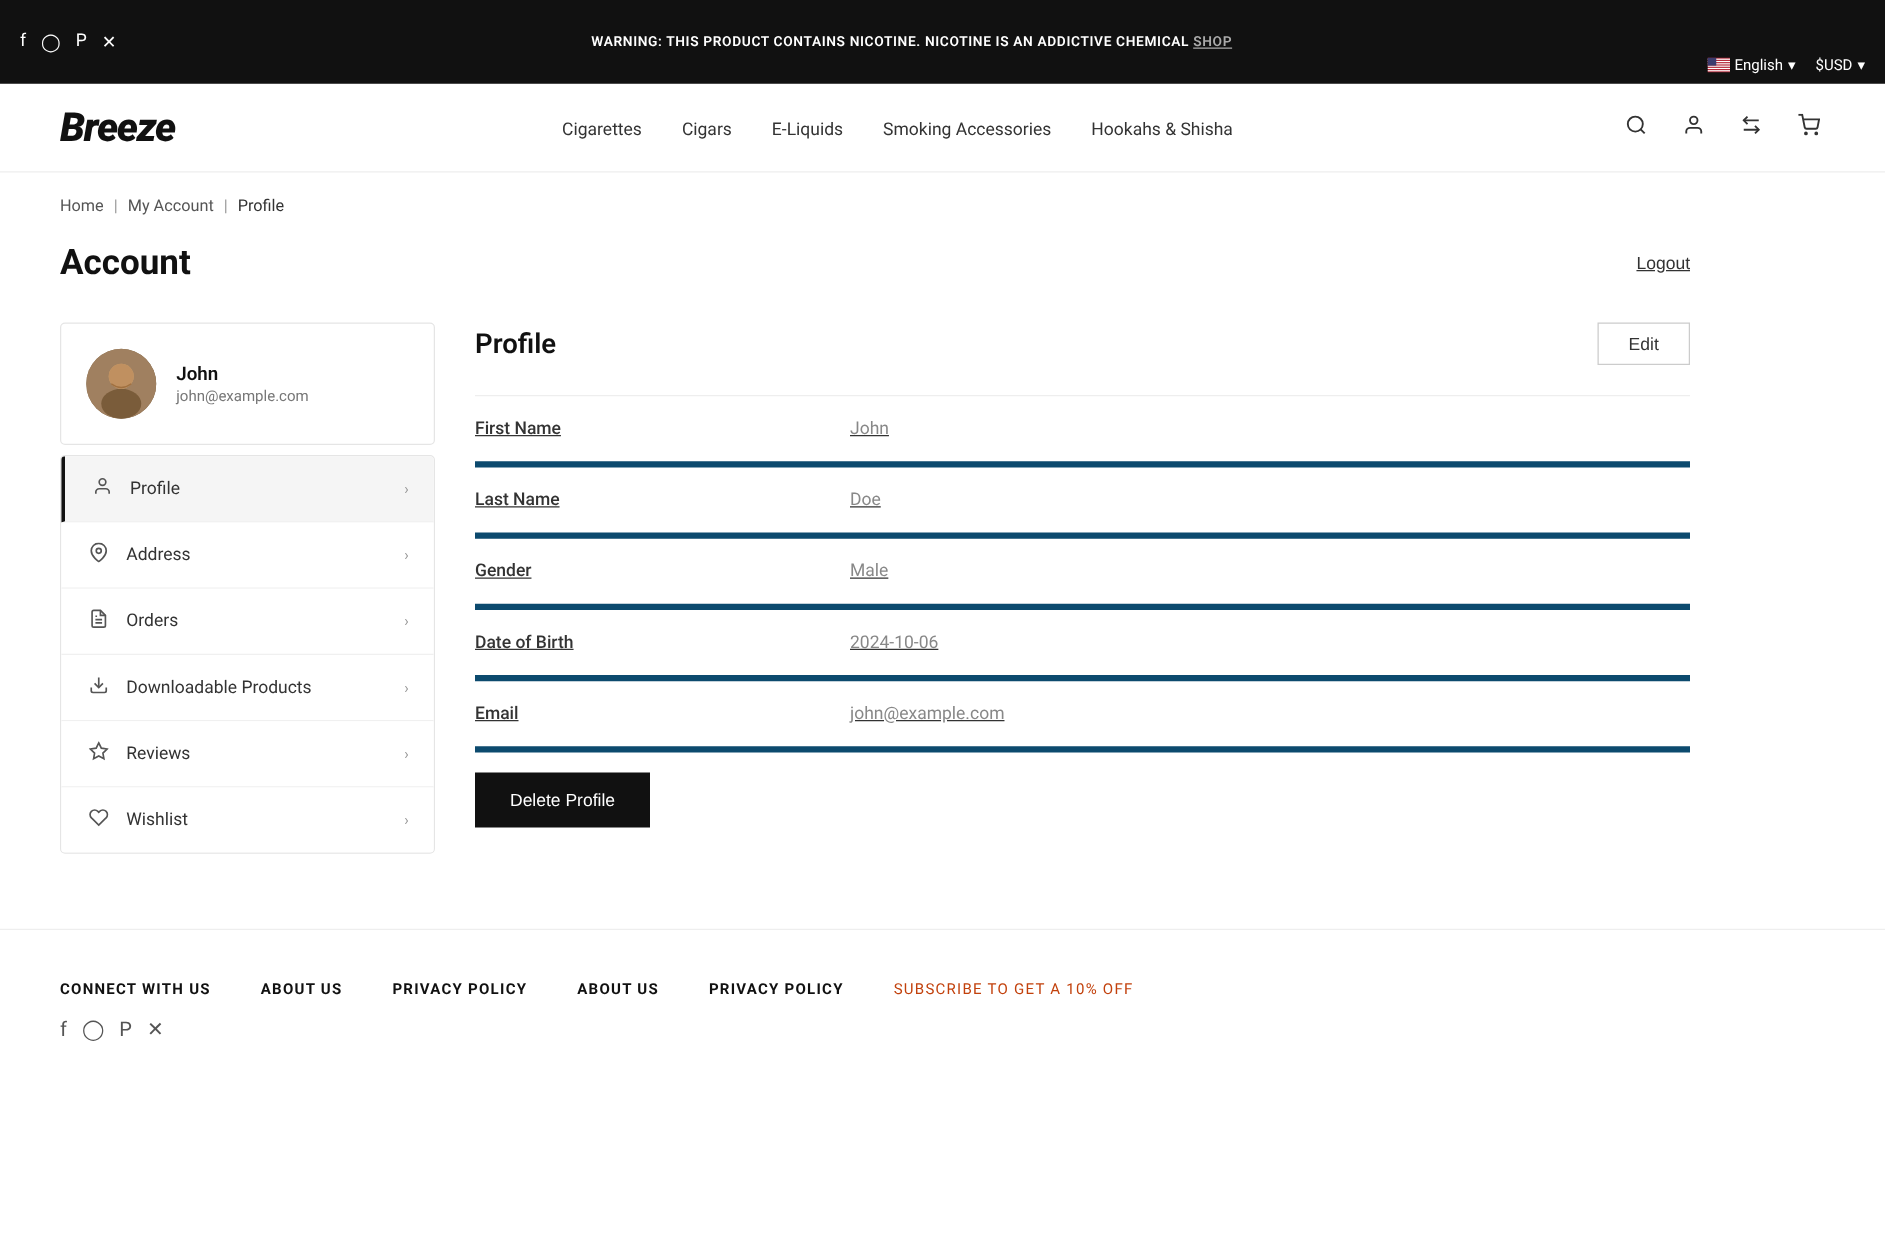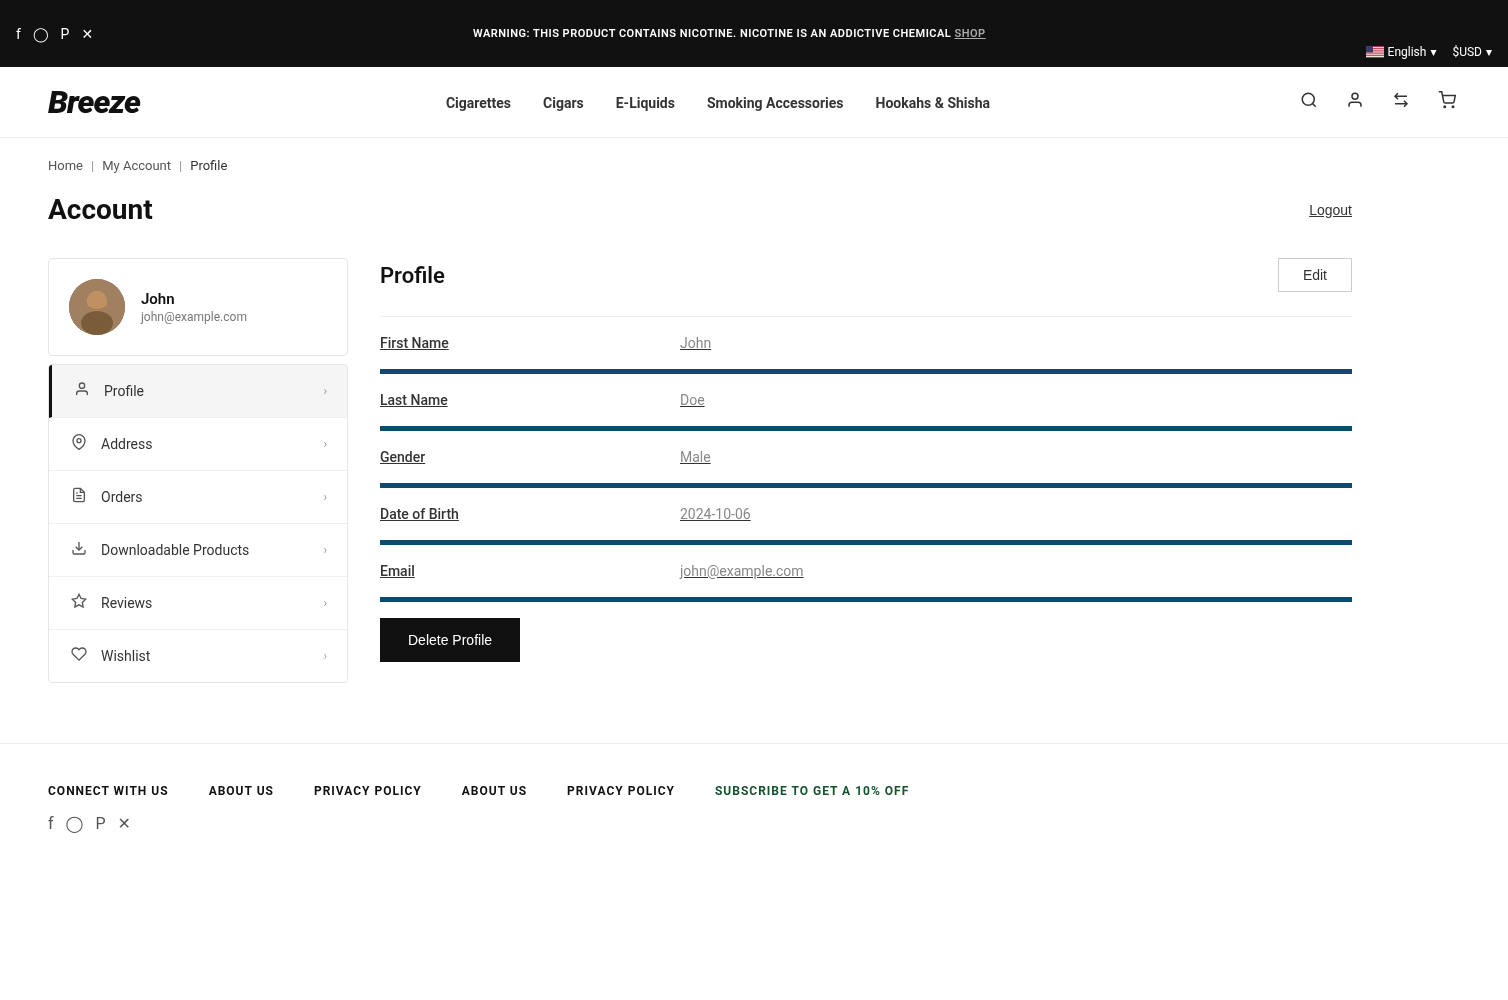--- a/index.html
+++ b/index.html
@@ -68,21 +68,21 @@
     }
     .main-nav {
       display: flex;
       gap: 32px;
       list-style: none;
     }
     .main-nav a {
       text-decoration: none;
       color: #333;
       font-size: 14px;
-      font-weight: 700;
+      font-weight: 400;
       text-align: right;
     }
     .header-icons {
       display: flex;
       align-items: center;
       gap: 20px;
     }
     .header-icon-btn {
       background: none;
       border: none;
@@ -274,25 +274,25 @@
       letter-spacing: 1px;
       margin-bottom: 16px;
       color: #111;
     }
     .footer-subscribe {
       flex: 1;
       min-width: 200px;
     }
     .footer-subscribe h4 {
       font-size: 12px;
-      font-weight: 700;
+      font-weight: 400;
       text-transform: uppercase;
       letter-spacing: 1px;
       margin-bottom: 8px;
-      color: #14532d;
+      color: #c2410c;
     }
 
     
     .avatar-img {
       width: 56px;
       height: 56px;
       border-radius: 50%;
       background: linear-gradient(135deg, #8B7355, #6B5335);
       display: flex;
       align-items: center;

